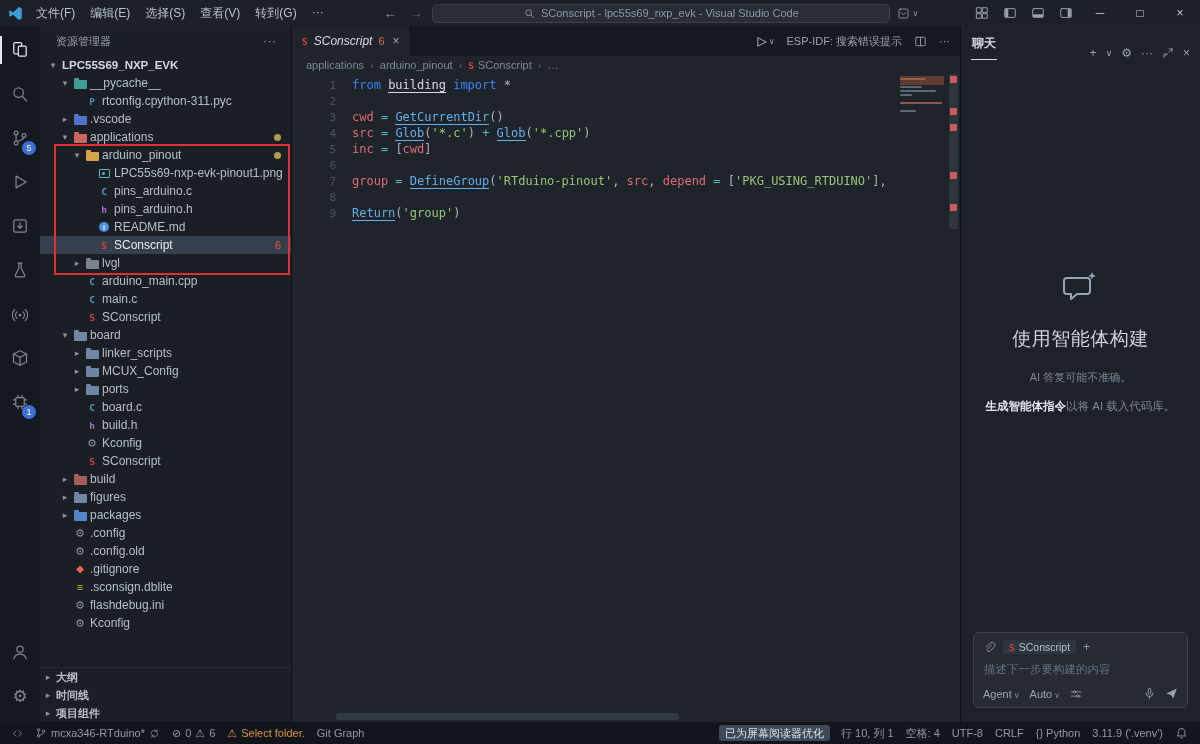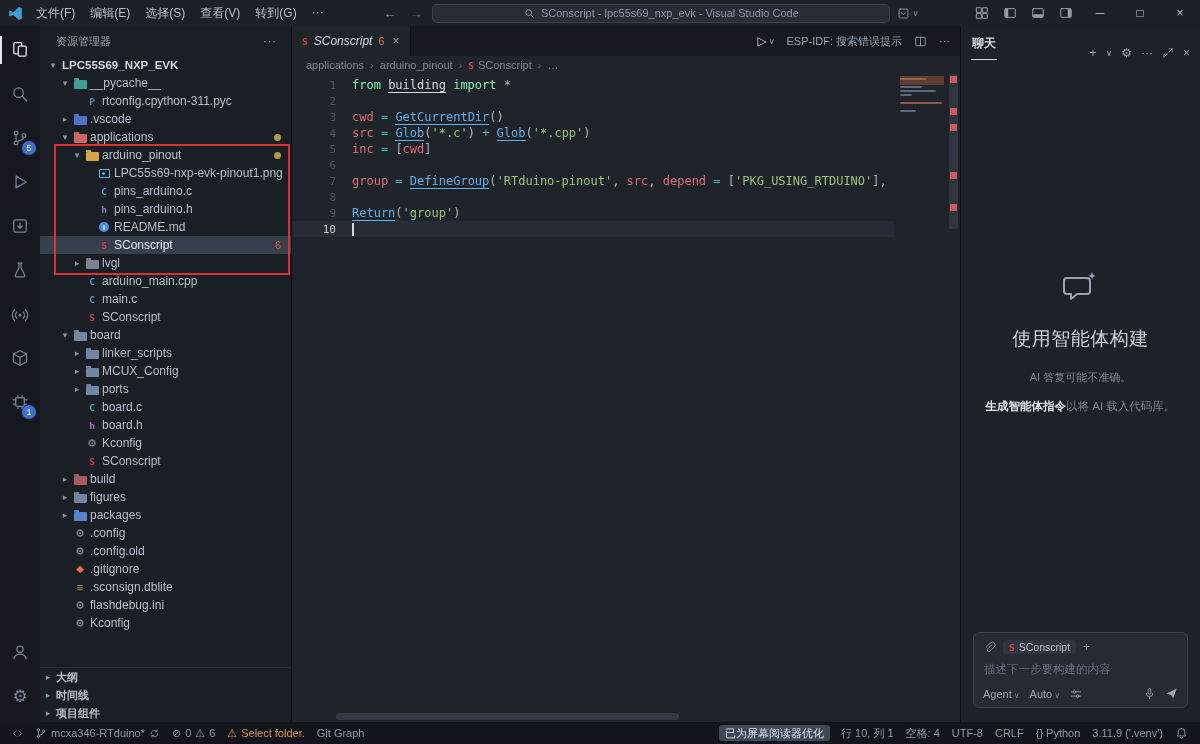--- a/index.html
+++ b/index.html
@@ -72,21 +72,21 @@
 .run-btn .caret{font-size:8px;color:#9aa3b0}
 .breadcrumbs{flex:0 0 18px;display:flex;align-items:center;gap:6px;padding-left:14px;font-size:11px;color:#7f8895;white-space:nowrap}
 .bc-sep{color:#5a6270}
 .bc-item{display:flex;align-items:center;gap:4px}
 .code-area{flex:1;position:relative;overflow:hidden}
 .code-lines{position:absolute;top:3px;left:0;right:66px;overflow:hidden}
 .code-line{height:16px;display:flex;align-items:center;font-family:"DejaVu Sans Mono","Liberation Mono",monospace;font-size:12px;white-space:pre;overflow:hidden}
 .code-line.cur{background:#262c37}
 .ln{width:44px;flex:0 0 44px;text-align:right;color:#4a5366;padding-right:0;font-size:11px}
 .lc{padding-left:16px;color:#abb2bf}
-.tk-kw{color:#86efac}.tk-fn{color:#61afef}.tk-var{color:#e06c75}.tk-op{color:#56b6c2}.tk-str{color:#98c379}.tk-p{color:#abb2bf}.tk-mod{color:#d7dae0}
+.tk-kw{color:#3b82f6}.tk-fn{color:#61afef}.tk-var{color:#e06c75}.tk-op{color:#56b6c2}.tk-str{color:#98c379}.tk-p{color:#abb2bf}.tk-mod{color:#d7dae0}
 .sq{border-bottom:1px solid currentColor;padding-bottom:0}
 .cur .ln{color:#c8d0da}
 .cursor{display:inline-block;width:1.5px;height:13px;background:#d4d9e0;vertical-align:middle}
 .minimap{position:absolute;top:2px;right:16px;width:44px;height:200px}
 .mm-band{position:absolute;left:0;width:44px;background:#6b4034;opacity:.85}
 .mm-bar{position:absolute;left:0;height:2px;border-radius:1px}
 .oruler{position:absolute;top:0;right:0;width:12px;bottom:0}
 .or-mark{position:absolute;right:3px;width:7px;height:7px;background:#e0524a}
 .vthumb{position:absolute;top:0;right:2px;width:9px;height:155px;background:rgba(121,132,148,.18);border-radius:2px}
 .hscroll{position:absolute;bottom:2px;left:44px;right:70px;height:7px}
@@ -420,21 +420,21 @@
             <span class="tree-ic">
               <span class="ic-letter" style="color:#519aba">C</span>
             </span>
             <span class="tree-label">board.c</span>
           </div>
           <div class="tree-row" style="padding-left: 30px;">
             <span class="chev"></span>
             <span class="tree-ic">
               <span class="ic-letter" style="color:#a074c4">h</span>
             </span>
-            <span class="tree-label">board.h</span>
+            <span class="tree-label">build.h</span>
           </div>
           <div class="tree-row" style="padding-left: 30px;">
             <span class="chev"></span>
             <span class="tree-ic">
               <span class="ic-gear" style="color:#8a93a2">⚙</span>
             </span>
             <span class="tree-label">Kconfig</span>
           </div>
           <div class="tree-row" style="padding-left: 30px;">
             <span class="chev"></span>
@@ -569,21 +569,20 @@
         <div class="code-lines" id="code-lines">
             <div class="code-line"><span class="ln">1</span><span class="lc"><span class="tk-kw">from</span><span class="tk-p"> </span><span class="tk-mod sq">building</span><span class="tk-p"> </span><span class="tk-kw">import</span><span class="tk-p"> *</span></span></div>
             <div class="code-line"><span class="ln">2</span><span class="lc"></span></div>
             <div class="code-line"><span class="ln">3</span><span class="lc"><span class="tk-var">cwd</span><span class="tk-p"> </span><span class="tk-op">=</span><span class="tk-p"> </span><span class="tk-fn sq">GetCurrentDir</span><span class="tk-p">()</span></span></div>
             <div class="code-line"><span class="ln">4</span><span class="lc"><span class="tk-var">src</span><span class="tk-p"> </span><span class="tk-op">=</span><span class="tk-p"> </span><span class="tk-fn sq">Glob</span><span class="tk-p">(</span><span class="tk-str">'*.c'</span><span class="tk-p">)</span><span class="tk-p"> </span><span class="tk-op">+</span><span class="tk-p"> </span><span class="tk-fn sq">Glob</span><span class="tk-p">(</span><span class="tk-str">'*.cpp'</span><span class="tk-p">)</span></span></div>
             <div class="code-line"><span class="ln">5</span><span class="lc"><span class="tk-var">inc</span><span class="tk-p"> </span><span class="tk-op">=</span><span class="tk-p"> [</span><span class="tk-var">cwd</span><span class="tk-p">]</span></span></div>
             <div class="code-line"><span class="ln">6</span><span class="lc"></span></div>
             <div class="code-line"><span class="ln">7</span><span class="lc"><span class="tk-var">group</span><span class="tk-p"> </span><span class="tk-op">=</span><span class="tk-p"> </span><span class="tk-fn sq">DefineGroup</span><span class="tk-p">(</span><span class="tk-str">'RTduino-pinout'</span><span class="tk-p">, </span><span class="tk-var">src</span><span class="tk-p">, </span><span class="tk-var">depend</span><span class="tk-p"> </span><span class="tk-op">=</span><span class="tk-p"> [</span><span class="tk-str">'PKG_USING_RTDUINO'</span><span class="tk-p">], </span><span class="tk-var">CPPPATH</span></span></div>
             <div class="code-line"><span class="ln">8</span><span class="lc"></span></div>
             <div class="code-line"><span class="ln">9</span><span class="lc"><span class="tk-fn sq">Return</span><span class="tk-p">(</span><span class="tk-str">'group'</span><span class="tk-p">)</span></span></div>
-            <div class="code-line cur"><span class="ln">10</span><span class="lc"><span class="cursor"></span></span></div>
           </div>
         <div class="minimap" id="minimap">
             <div class="mm-band" style="top: 0px; height: 9px;"></div>
             <div class="mm-bar" style="top: 2px; width: 26px; background: rgb(150, 96, 76);"></div>
             <div class="mm-bar" style="top: 10px; width: 22px; background: rgb(93, 102, 120);"></div>
             <div class="mm-bar" style="top: 14px; width: 36px; background: rgb(93, 102, 120);"></div>
             <div class="mm-bar" style="top: 18px; width: 12px; background: rgb(93, 102, 120);"></div>
             <div class="mm-bar" style="top: 26px; width: 42px; background: rgb(138, 90, 76);"></div>
             <div class="mm-bar" style="top: 34px; width: 16px; background: rgb(93, 102, 120);"></div>
           </div>

